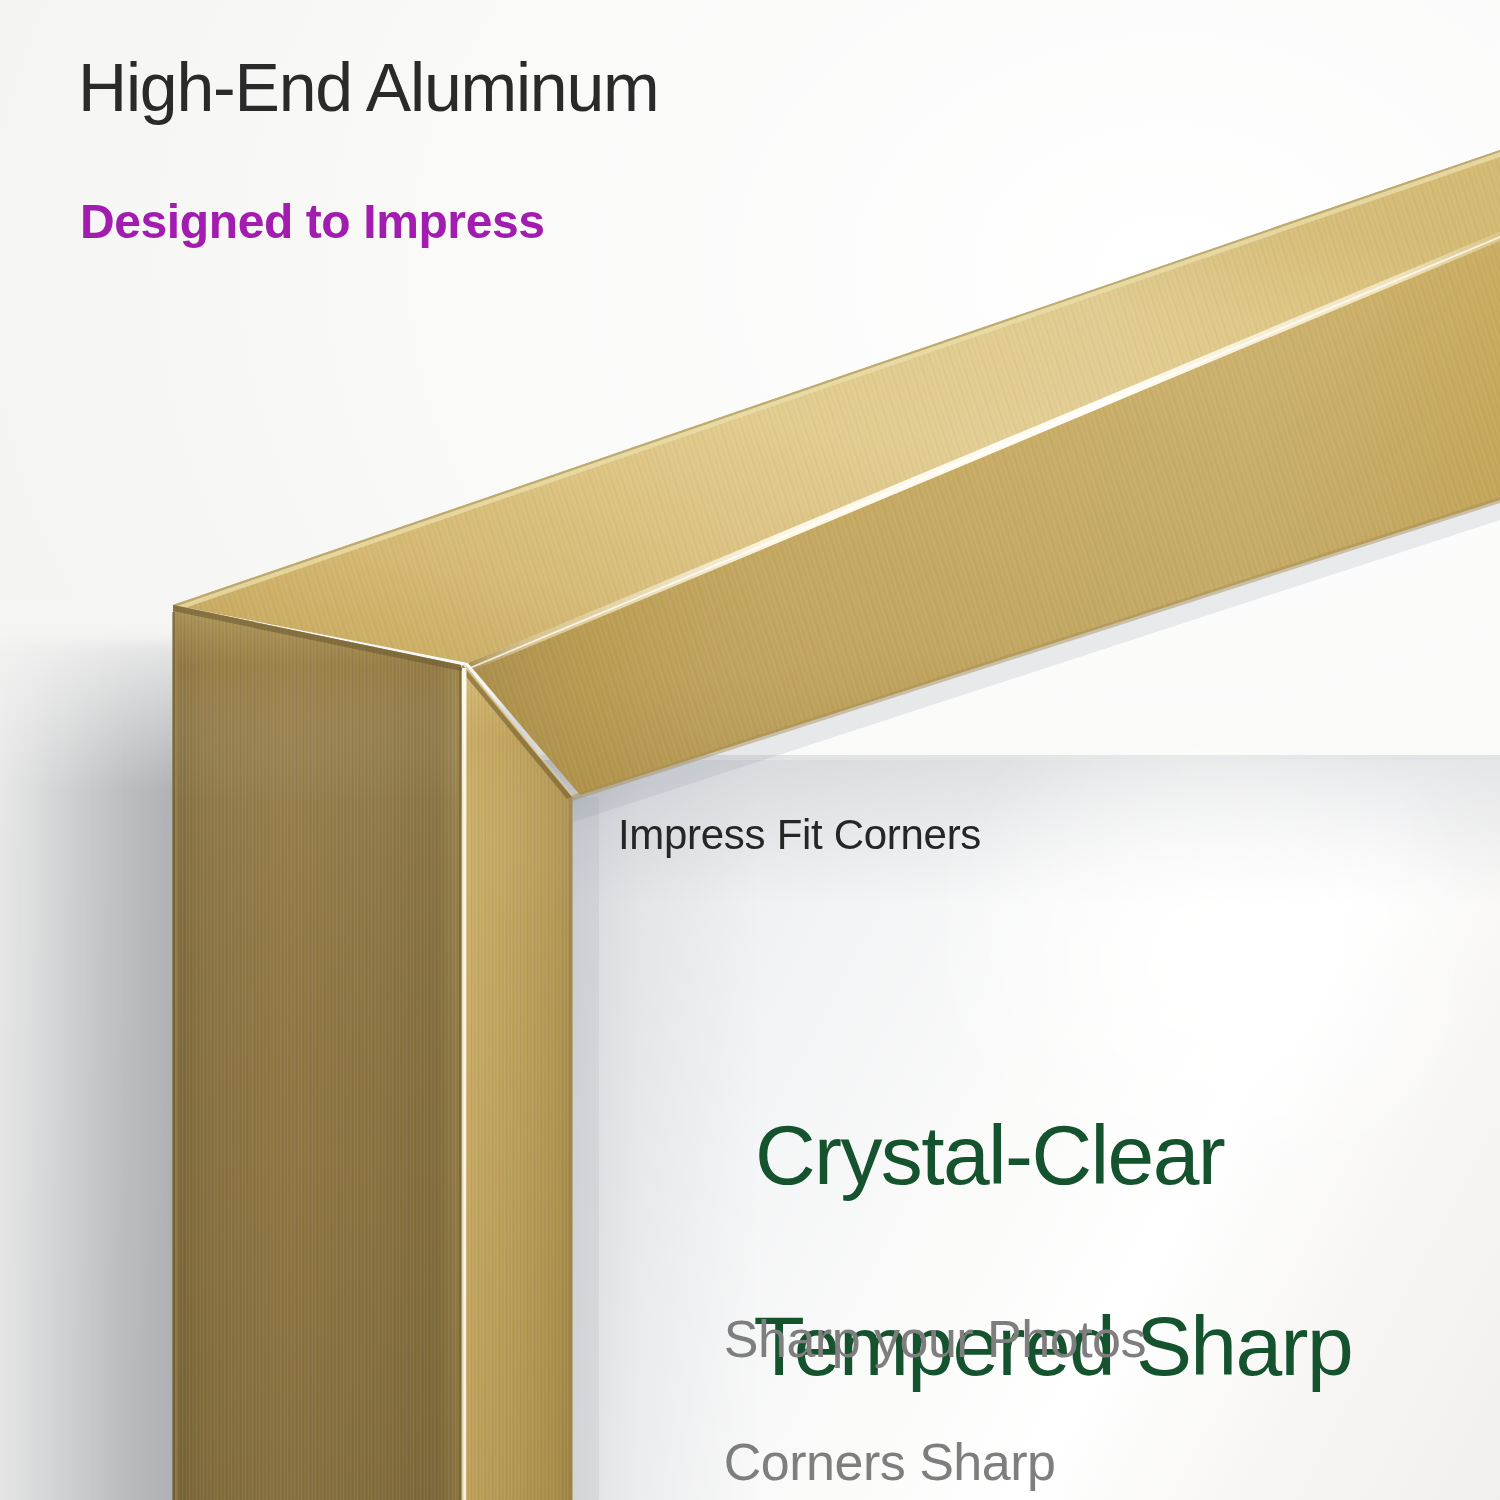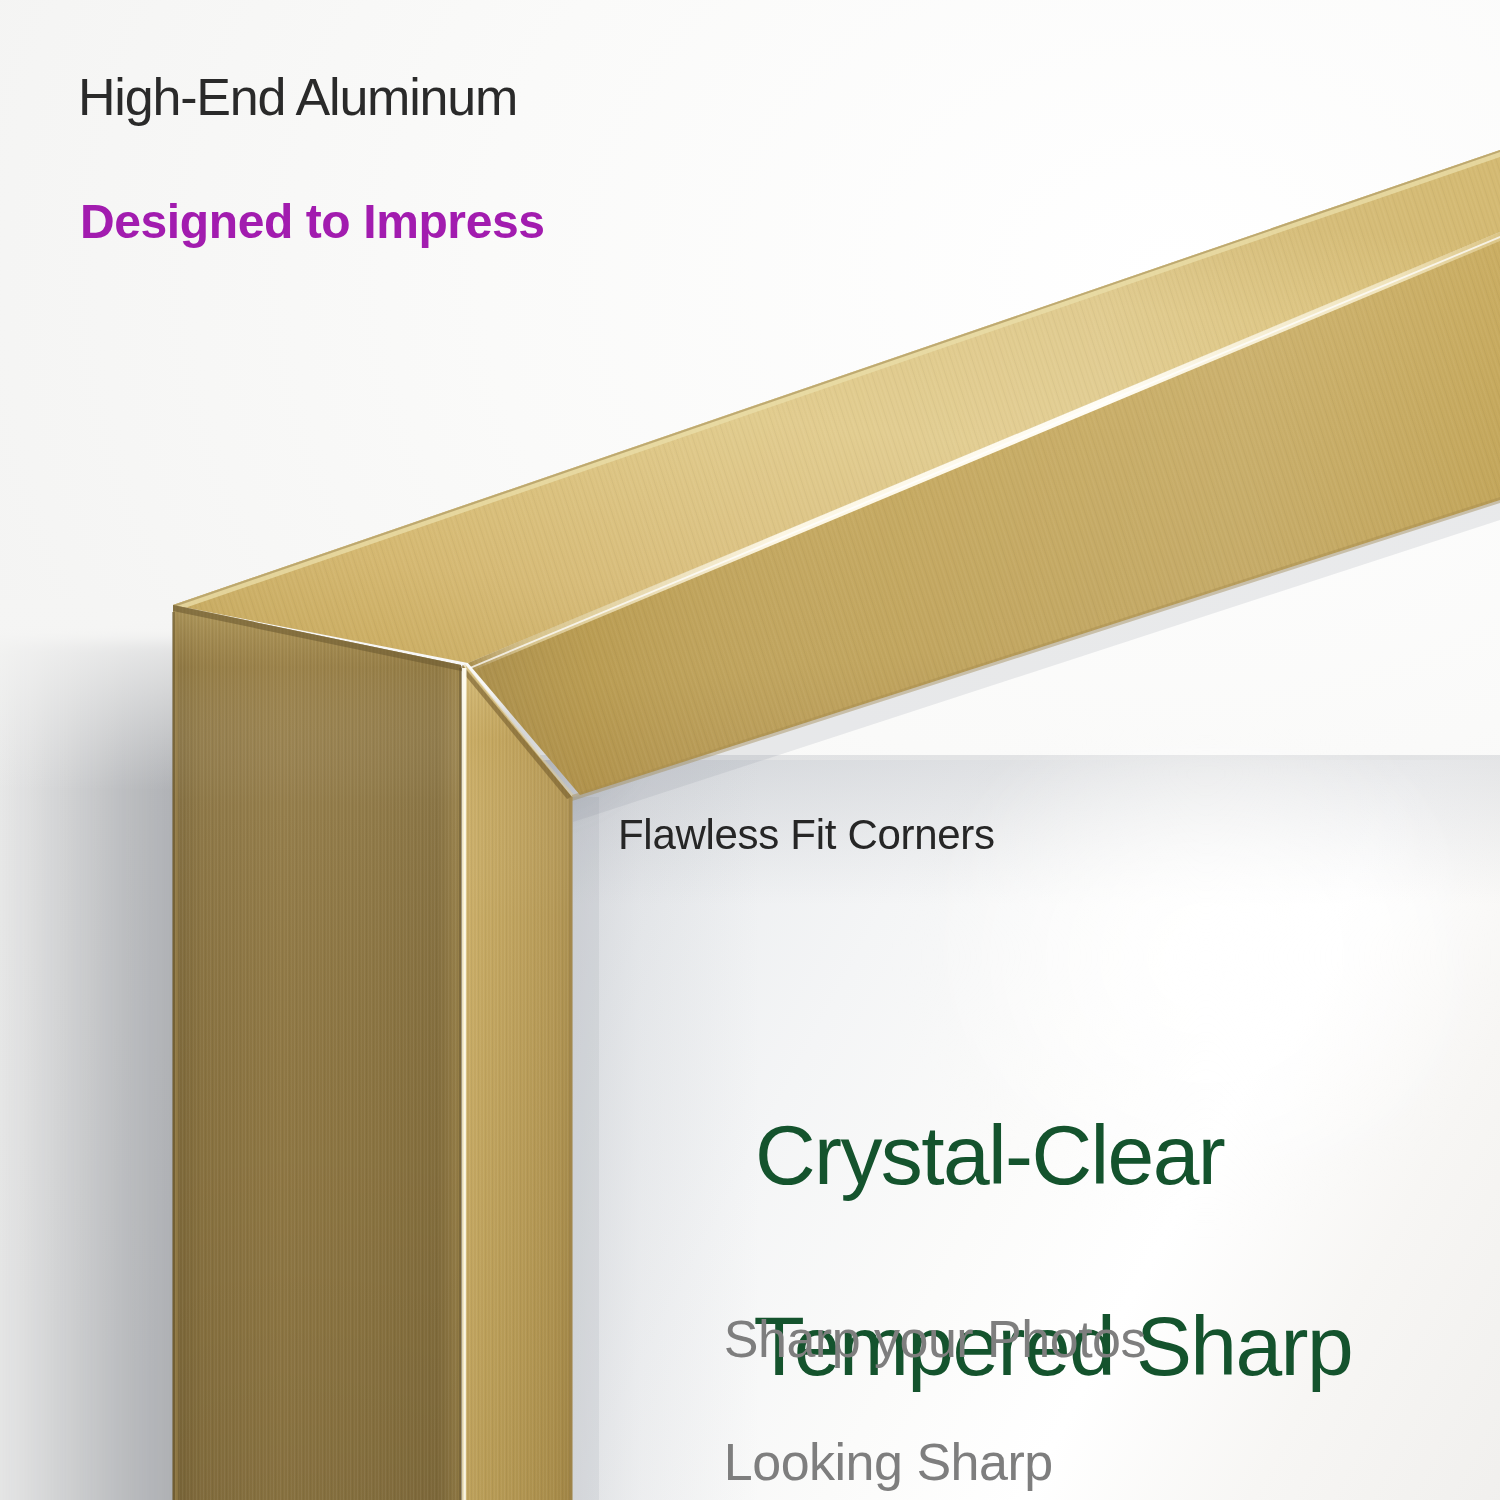--- a/index.html
+++ b/index.html
@@ -82,22 +82,22 @@
     background:radial-gradient(60% 70% at 30% 20%, rgba(120,124,132,.30) 0%, rgba(120,124,132,0) 75%);
     filter:blur(10px);
   }
 
   
   .frame-svg{position:absolute;left:0;top:0;width:1500px;height:1500px;}
 
   
   .txt{position:absolute;white-space:pre;}
   .t-title{
-    left:78px; top:70px;
-    font-size:52px; font-weight:400; letter-spacing:-1.2px;
+    left:78px; top:52px;
+    font-size:68px; font-weight:400; letter-spacing:-1.2px;
     color:#2a2a2a; line-height:1.05;
   }
   .t-sub{
     left:80px; top:196px;
     font-size:48px; font-weight:700; letter-spacing:-0.4px;
     color:#a21caf; line-height:1.1;
   }
   .t-corners{
     left:618px; top:812px;
     font-size:42px; font-weight:400; letter-spacing:-0.3px;
@@ -313,25 +313,25 @@
 
     <g>
       <polygon points="573,797 1500,500 1500,520 573,822" fill="#8a8f99" opacity=".16"></polygon>
       <rect x="573" y="797" width="26" height="703" fill="#8a8f99" opacity=".13"></rect>
     </g>
   </svg>
 
   <div class="txt t-title">High-End Aluminum</div>
   <div class="txt t-sub">Designed to Impress</div>
 
-  <div class="txt t-corners">Flawless Fit Corners</div>
+  <div class="txt t-corners">Impress Fit Corners</div>
 
   <div class="txt t-glass">
     <span>Crystal-Clear</span><br>
     <span>Tempered Sharp</span>
   </div>
 
   <div class="txt t-glasssub">
     <span>Sharp your Photos</span><br>
-    <span>Looking Sharp</span>
+    <span>Corners Sharp</span>
   </div>
 
 </div>
 
 </body></html>

